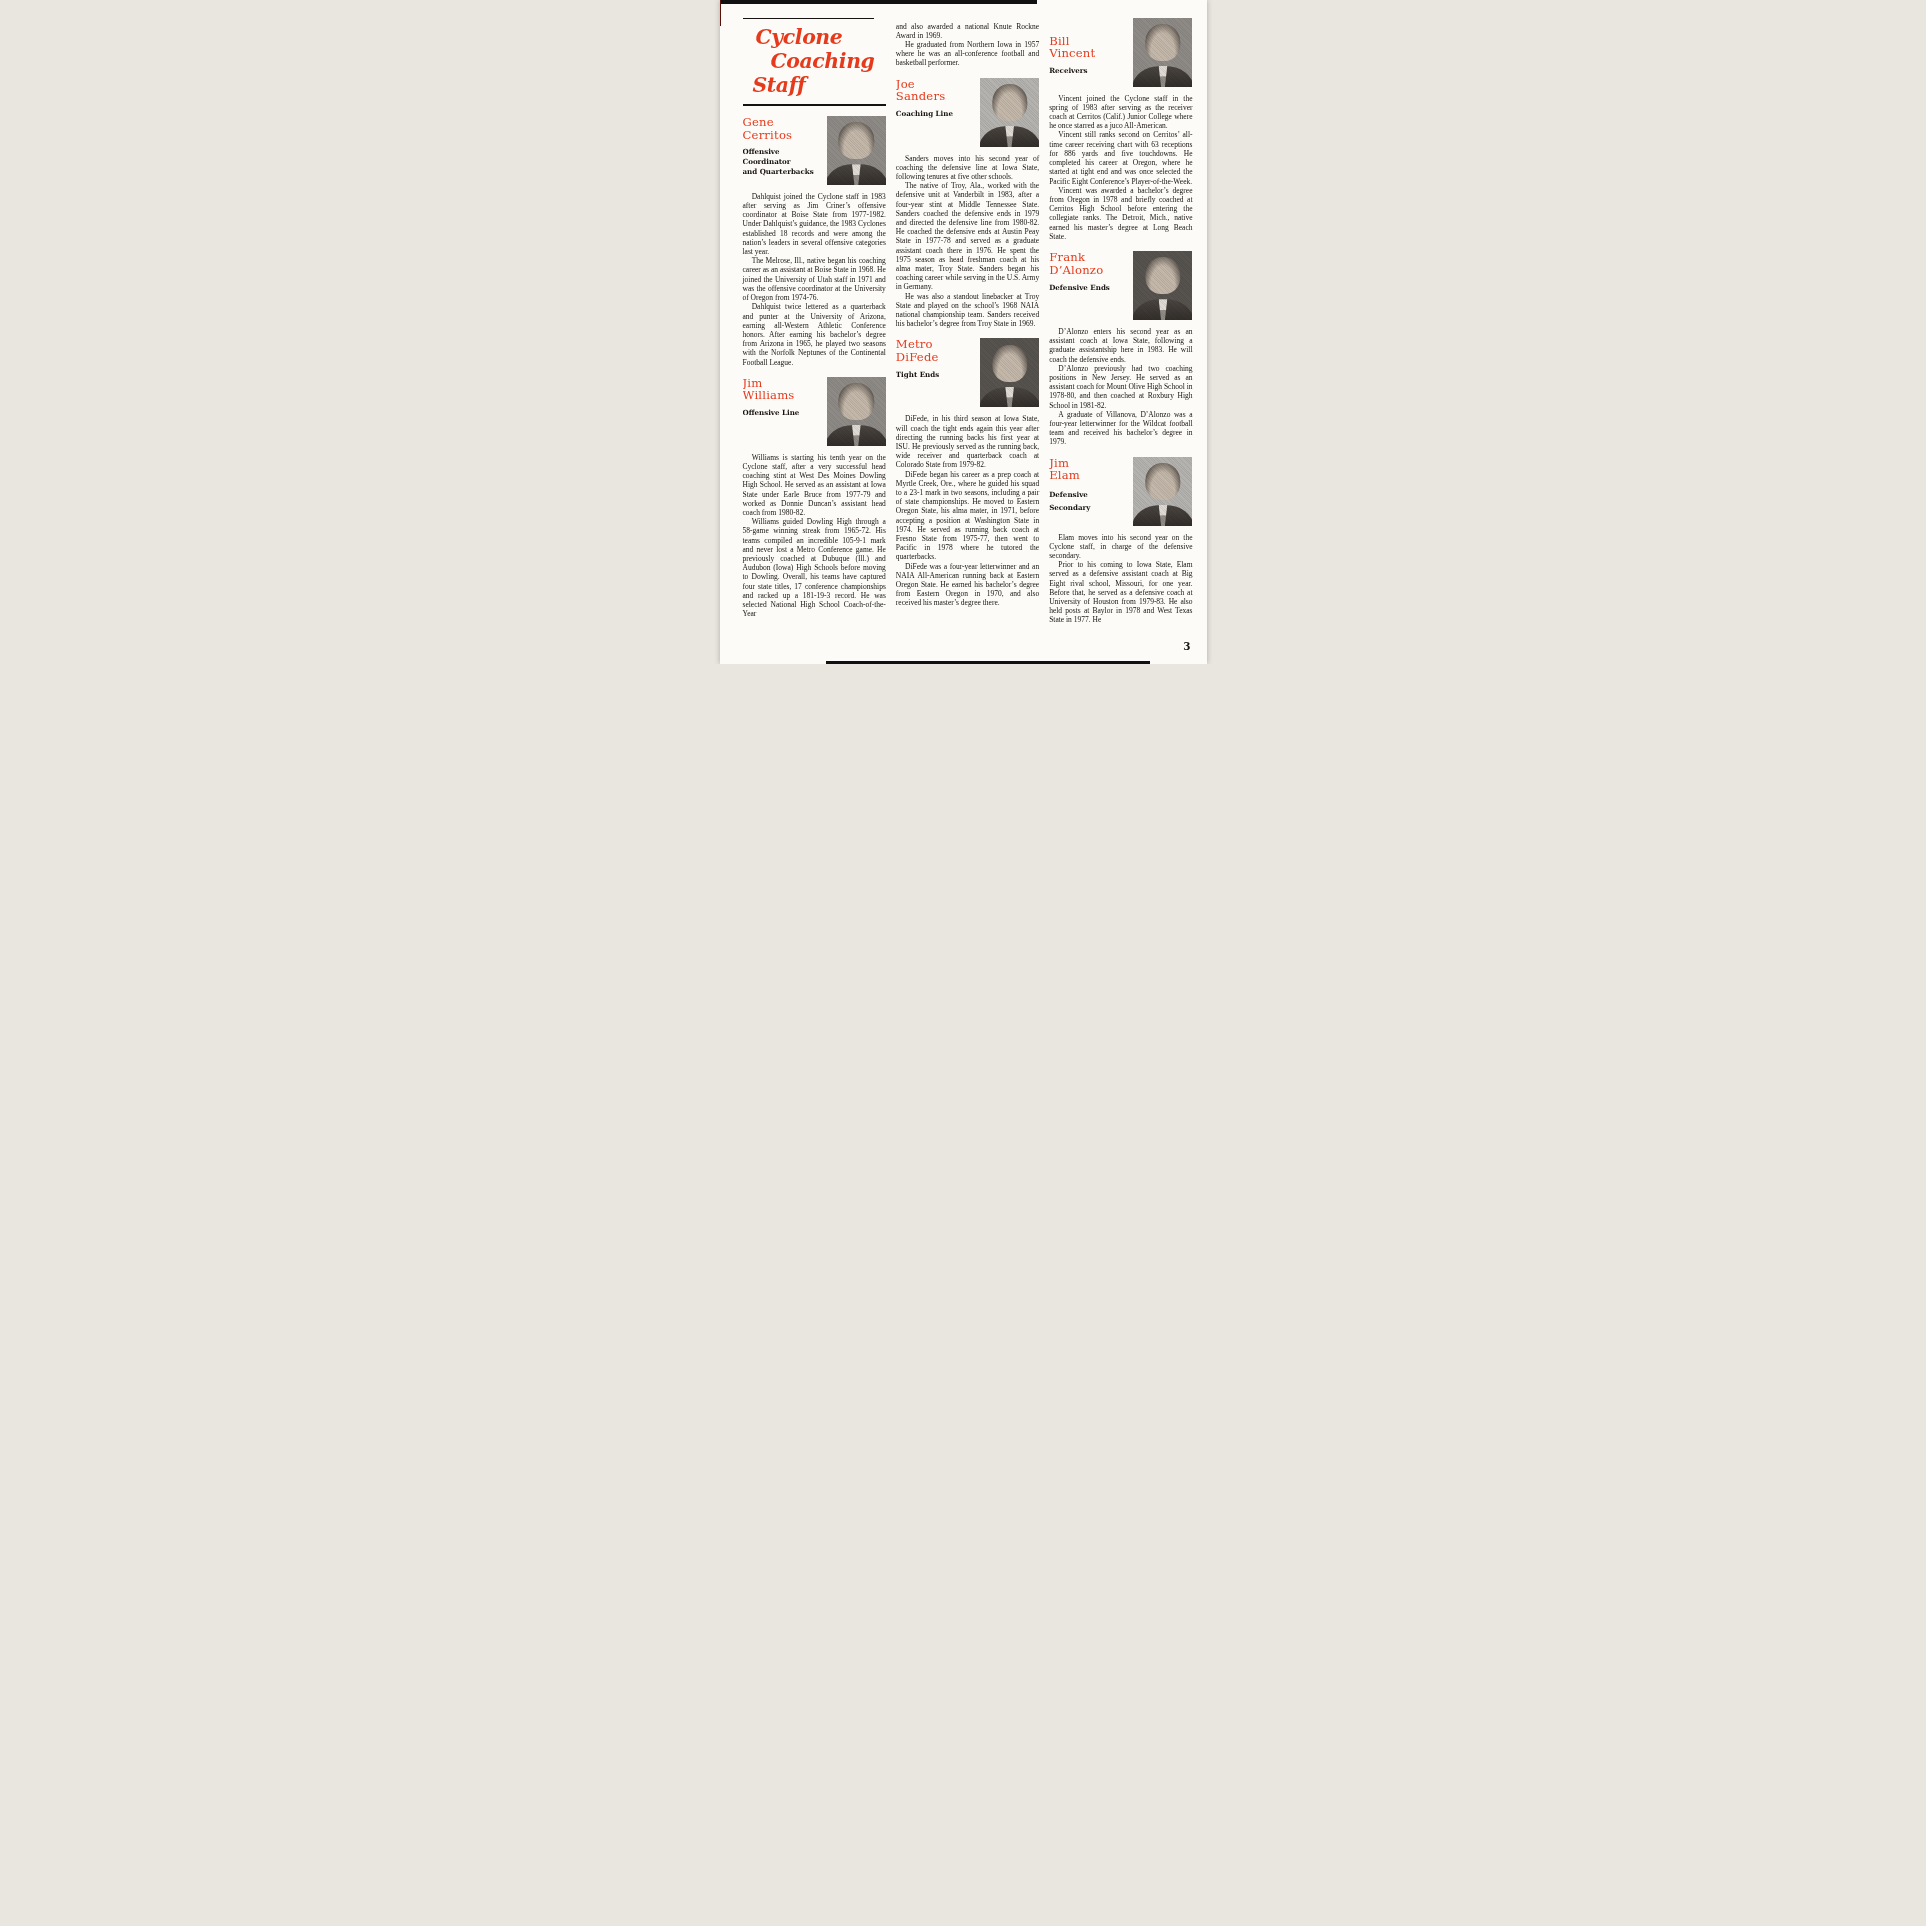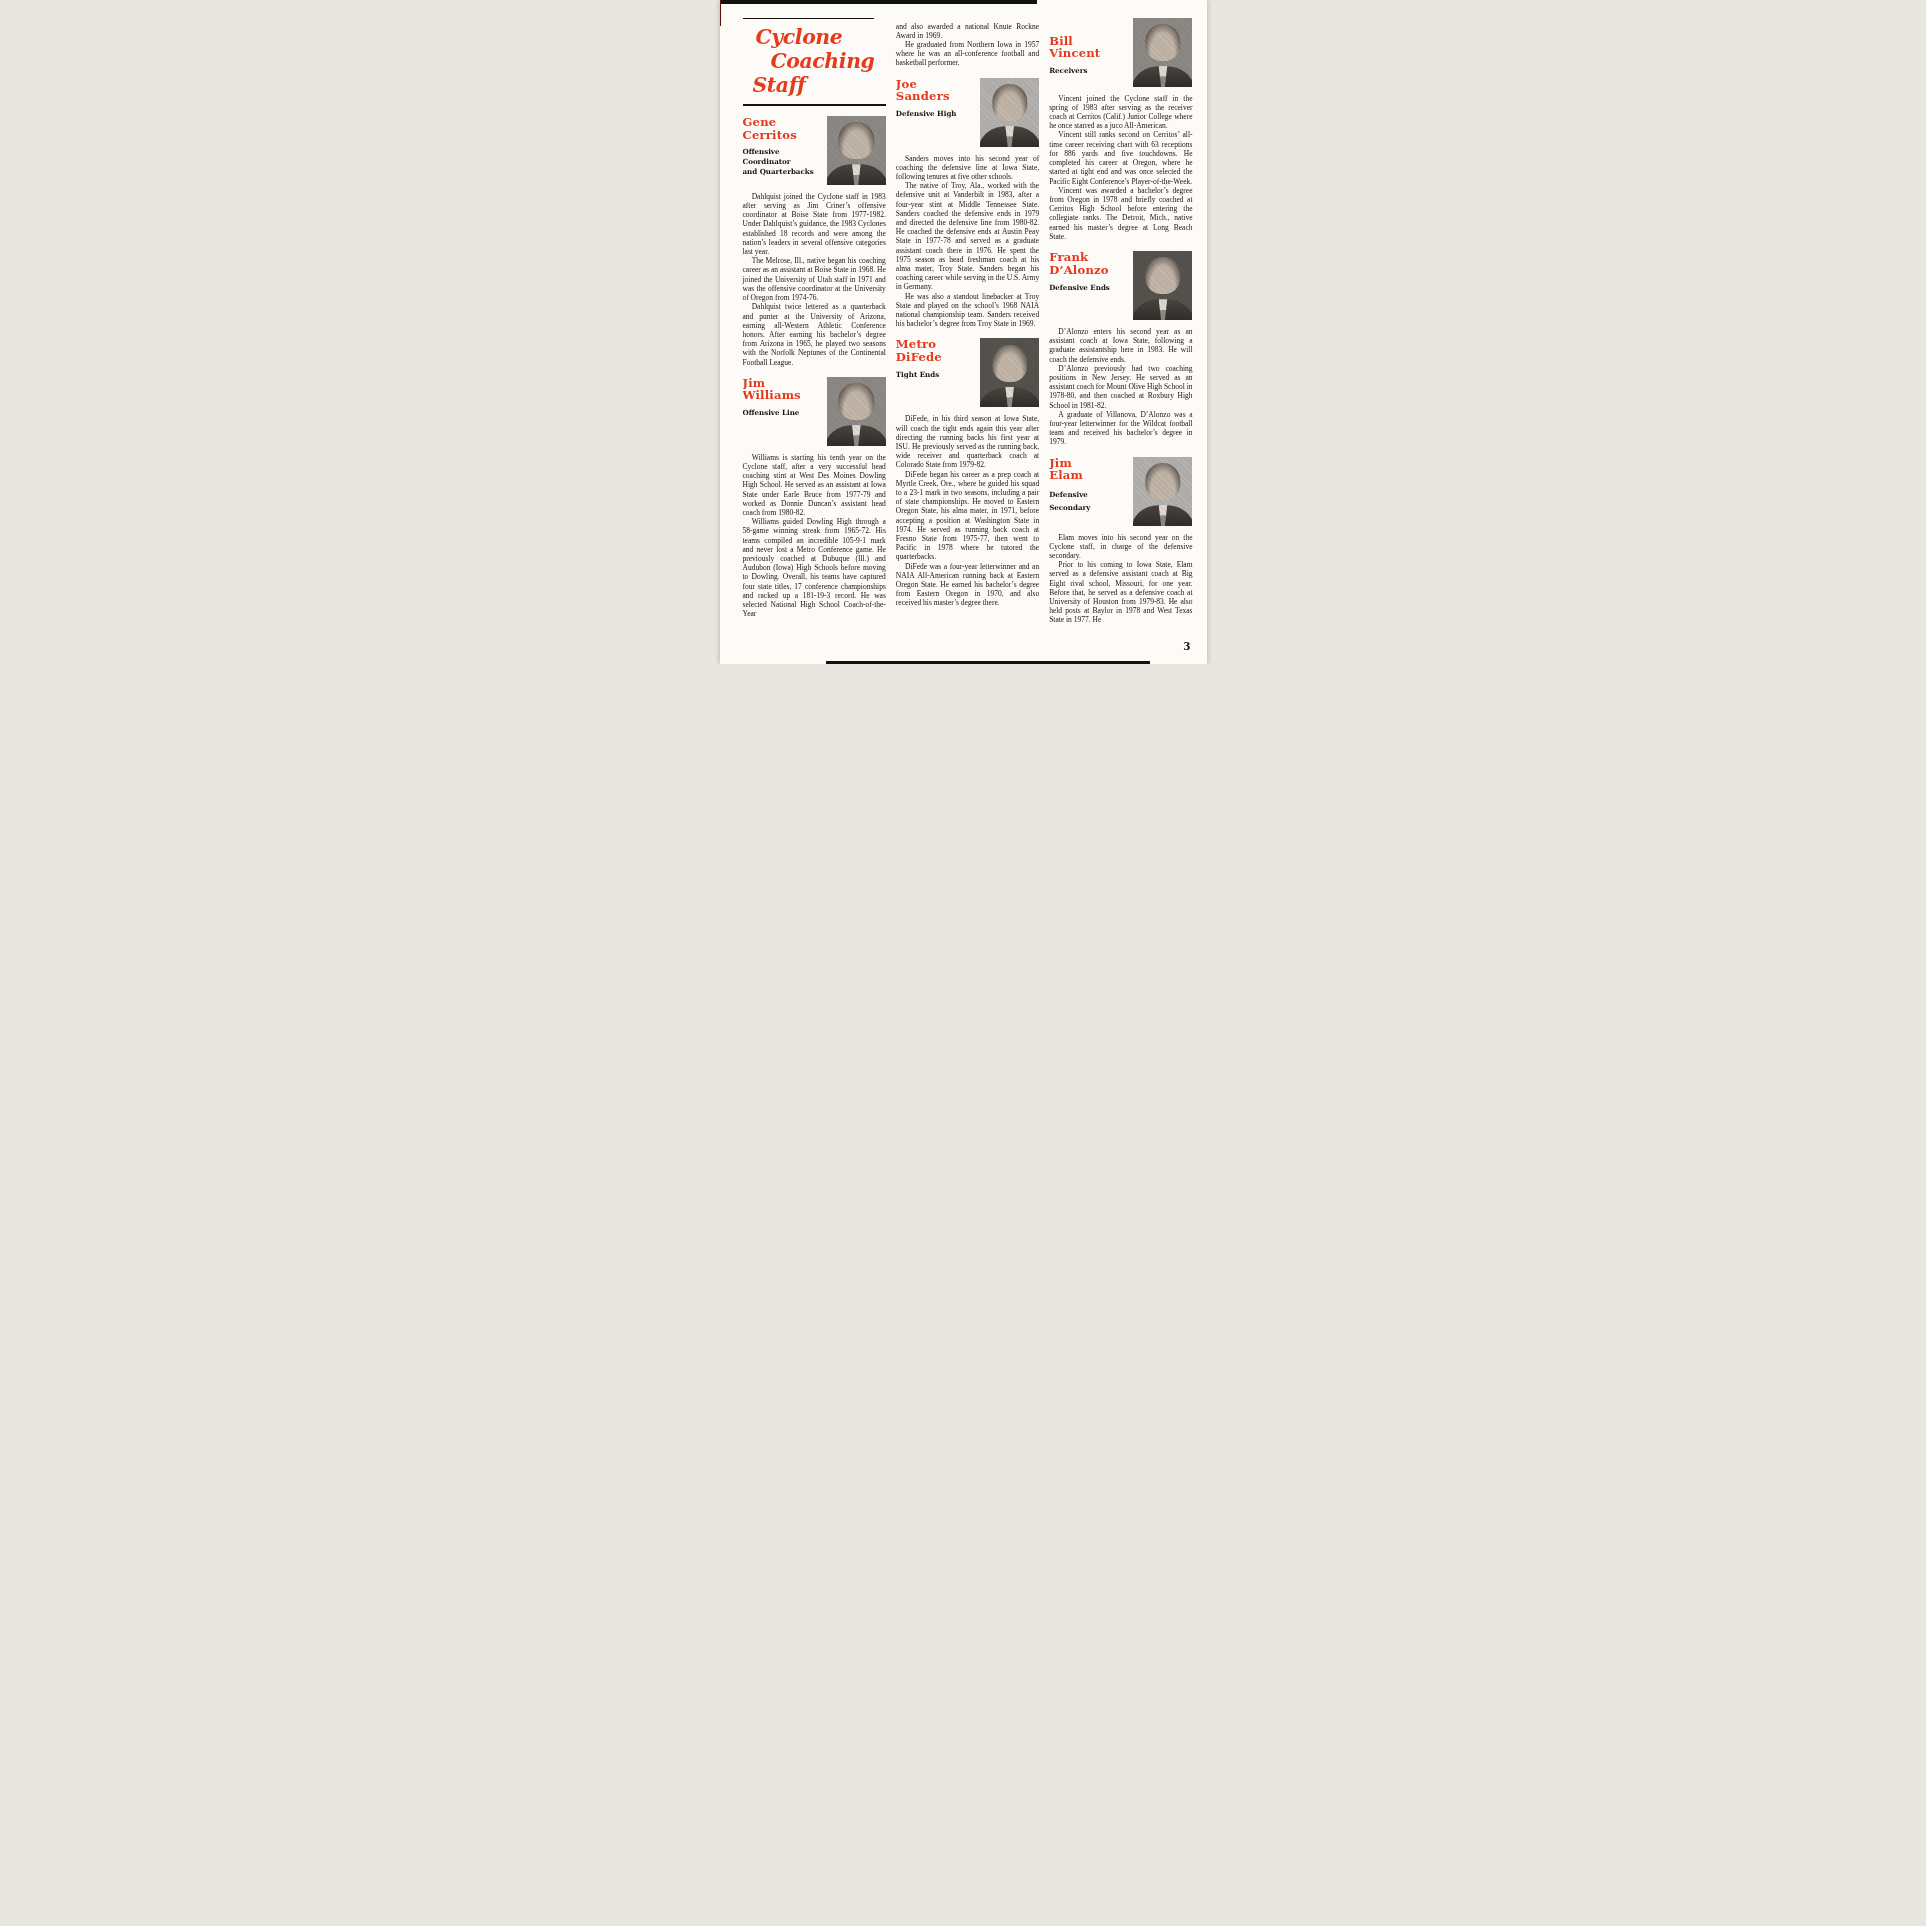--- a/index.html
+++ b/index.html
@@ -52,21 +52,21 @@
   .masthead .t2 { padding-left: 28px; }
   .masthead .t3 { padding-left: 10px; }
 
   
   .coach { margin-top: 10px; }
   .coach:first-child { margin-top: 0; }
   .coach-head { overflow: hidden; margin-bottom: 3.9px; }
   .coach-name {
     margin: 0;
     font-family: "DejaVu Serif", serif;
-    font-weight: 700;
+    font-weight: 400;
     font-size: 11.6px;
     line-height: 12.7px;
     color: #e63a1d;
     white-space: pre-line;
     letter-spacing: 0.2px;
   }
   .coach-role {
     margin-top: 6.2px;
     font-family: "DejaVu Serif", serif;
     font-weight: 700;
@@ -189,21 +189,21 @@
       <p class="bt">He graduated from Northern Iowa in 1957 where he was an all-conference football and basketball performer.</p>
 
       <section class="coach">
         <div class="coach-head">
           <div class="photo">
             <div class="ph-head"></div>
             <div class="ph-body"></div>
           </div>
           <h2 class="coach-name">Joe
 Sanders</h2>
-          <div class="coach-role">Defensive High</div>
+          <div class="coach-role">Coaching Line</div>
         </div>
         <p class="bt">Sanders moves into his second year of coaching the defensive line at Iowa State, following tenures at five other schools.</p>
         <p class="bt">The native of Troy, Ala., worked with the defensive unit at Vanderbilt in 1983, after a four-year stint at Middle Tennessee State. Sanders coached the defensive ends in 1979 and directed the defensive line from 1980-82. He coached the defensive ends at Austin Peay State in 1977-78 and served as a graduate assistant coach there in 1976. He spent the 1975 season as head freshman coach at his alma mater, Troy State. Sanders began his coaching career while serving in the U.S. Army in Germany.</p>
         <p class="bt">He was also a standout linebacker at Troy State and played on the school’s 1968 NAIA national championship team. Sanders received his bachelor’s degree from Troy State in 1969.</p>
       </section>
 
       <section class="coach">
         <div class="coach-head">
           <div class="photo dark">
             <div class="ph-head"></div>

